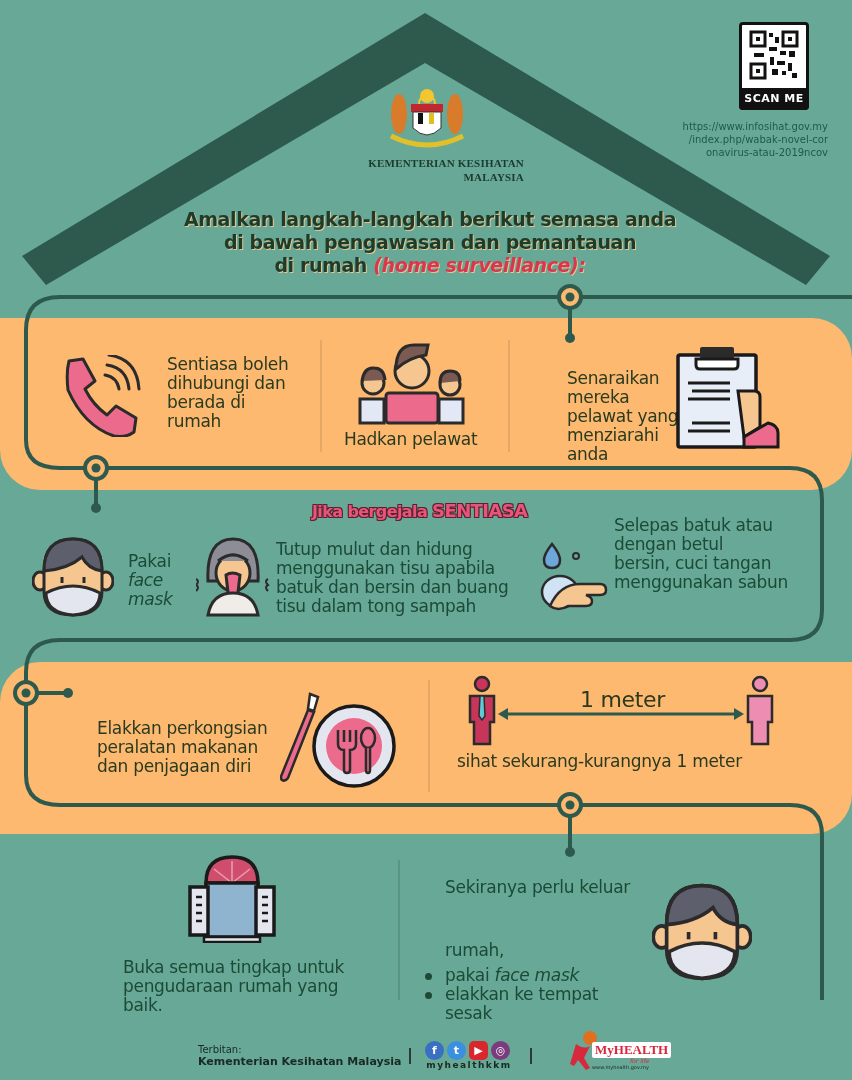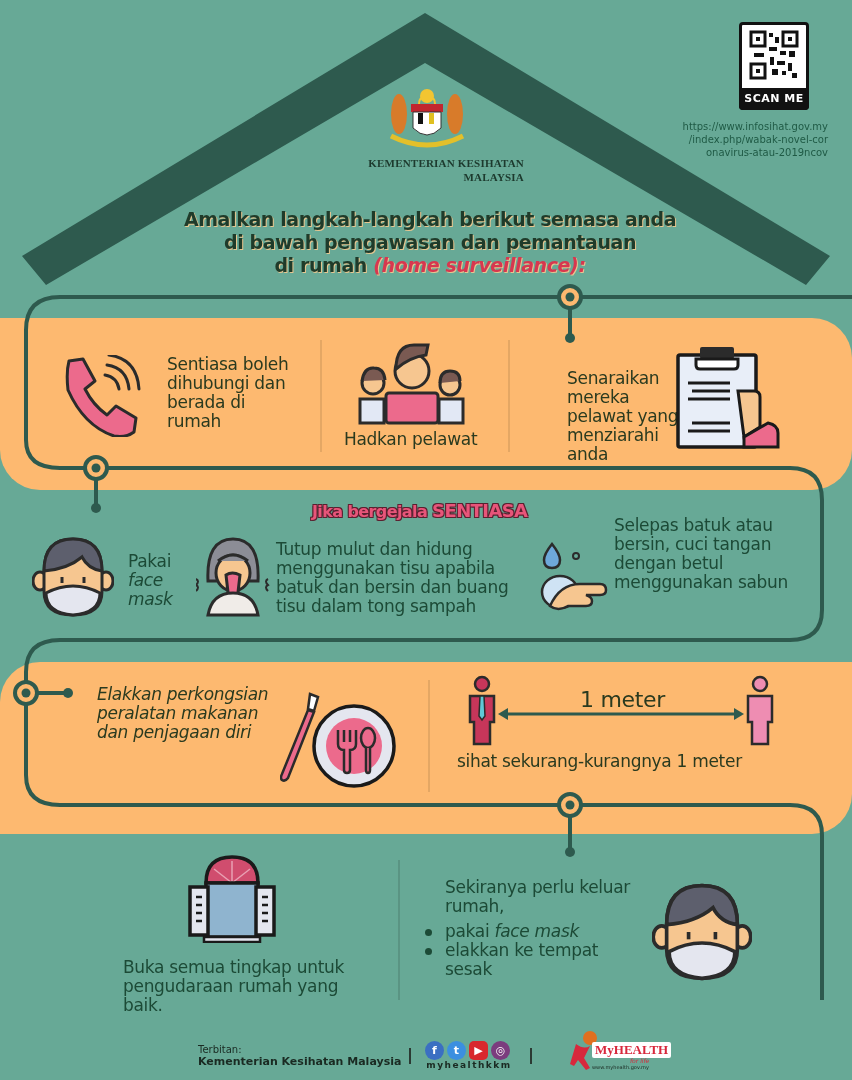--- a/index.html
+++ b/index.html
@@ -234,26 +234,26 @@
 <div class="abs" style="left:540px; top:540px;">
   <svg width="68" height="76" viewBox="0 0 68 76">
     <path d="M12,4 q-8,10 -8,16 q0,8 8,8 q8,0 8,-8 q0,-6 -8,-16z" fill="#6ea8da" stroke="#2b2b2b" stroke-width="2.5"></path>
     <circle cx="36" cy="16" r="3" fill="none" stroke="#2b2b2b" stroke-width="2"></circle>
     <ellipse cx="20" cy="52" rx="18" ry="16" fill="#cfe3f4" stroke="#2b2b2b" stroke-width="2.5"></ellipse>
     <path d="M10,66 q10,-22 30,-22 h20 q6,0 6,6 q0,5 -6,5 h-14 q6,2 6,6 q0,5 -6,5 h-18 q-10,6 -18,0z" fill="#f6c690" stroke="#2b2b2b" stroke-width="2.5"></path>
   </svg>
 </div>
 <div class="abs txt-green" style="left:614px; top:516px; width:200px;">
   <div>Selepas batuk atau</div>
+  <div>dengan betul</div>
   <div>bersin, cuci tangan</div>
-  <div>dengan betul</div>
   <div>menggunakan  sabun</div>
 </div>
 
-<div class="abs txt" style="left:97px; top:685px; width:190px;font-style:italic;">
+<div class="abs txt" style="left:97px; top:719px; width:190px;">
   <div>Elakkan perkongsian</div>
   <div>peralatan makanan</div>
   <div>dan penjagaan diri</div>
 </div>
 <div class="abs" style="left:280px; top:690px;">
   <svg width="118" height="100" viewBox="0 0 118 100">
     <path d="M30,4 l8,3 l-4,14 l-6,-2z" fill="#fff" stroke="#2b2b2b" stroke-width="2.5"></path>
     <path d="M28,20 l6,2 l-26,66 q-3,4 -6,2 q-2,-2 0,-6z" fill="#ec6a8c" stroke="#2b2b2b" stroke-width="2.5"></path>
     <circle cx="74" cy="56" r="40" fill="#e4e6ef" stroke="#1a1a1a" stroke-width="3.5"></circle>
     <circle cx="74" cy="56" r="28" fill="#ec6a8c"></circle>
@@ -308,21 +308,21 @@
 </div>
 <div class="abs txt-green" style="left:123px; top:958px; width:250px;">
   <div>Buka semua tingkap untuk</div>
   <div>pengudaraan rumah yang</div>
   <div>baik.</div>
 </div>
 <div class="vdiv-g" style="left:398px; top:860px; height:140px;"></div>
 
 <div class="abs txt-green" style="left:423px; top:878px; width:220px;">
   <div style="padding-left:22px;">Sekiranya perlu keluar</div>
-  <div style="padding-left:22px; margin-bottom:6px;">rumah,</div>
+  <div style="padding-left:22px; margin-bottom:6px;margin-top:44px;">rumah,</div>
   <ul class="bullets">
     <li><span>pakai </span><span class="it">face mask</span></li>
     <li><span>elakkan ke tempat</span><br><span>sesak</span></li>
   </ul>
 </div>
 <div class="abs" style="left:652px; top:883px;">
   <svg width="100" height="98" viewBox="0 0 82 80">
     <ellipse cx="8" cy="44" rx="7" ry="9" fill="#f6c690" stroke="#2b2b2b" stroke-width="3"></ellipse>
     <ellipse cx="74" cy="44" rx="7" ry="9" fill="#f6c690" stroke="#2b2b2b" stroke-width="3"></ellipse>
     <path d="M12,34 q0,-32 29,-32 q29,0 29,32 v20 q0,24 -29,24 q-29,0 -29,-24z" fill="#f6c690" stroke="#2b2b2b" stroke-width="3"></path>

